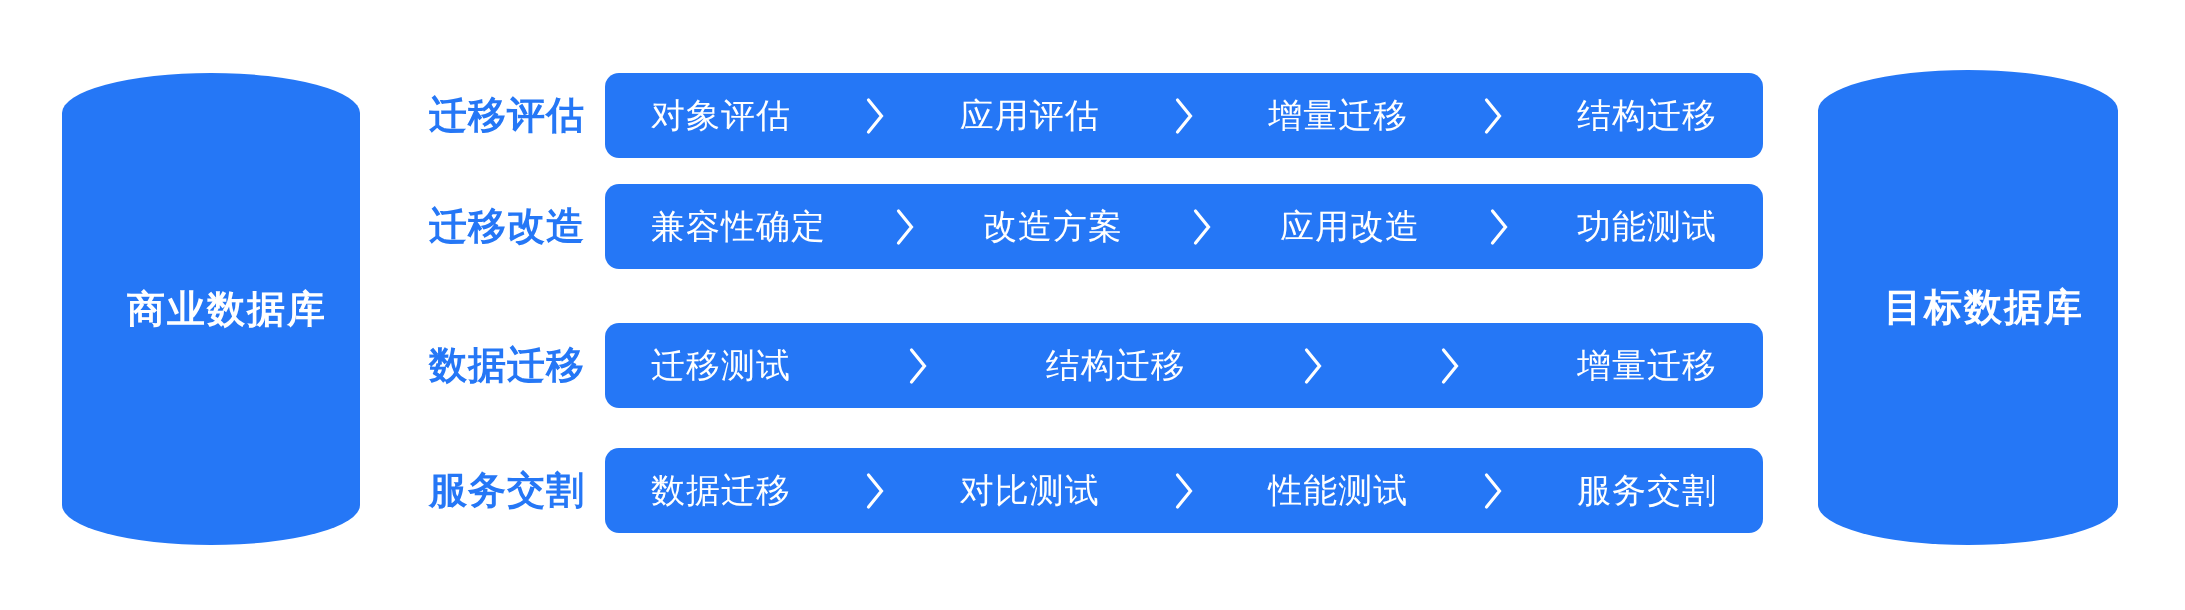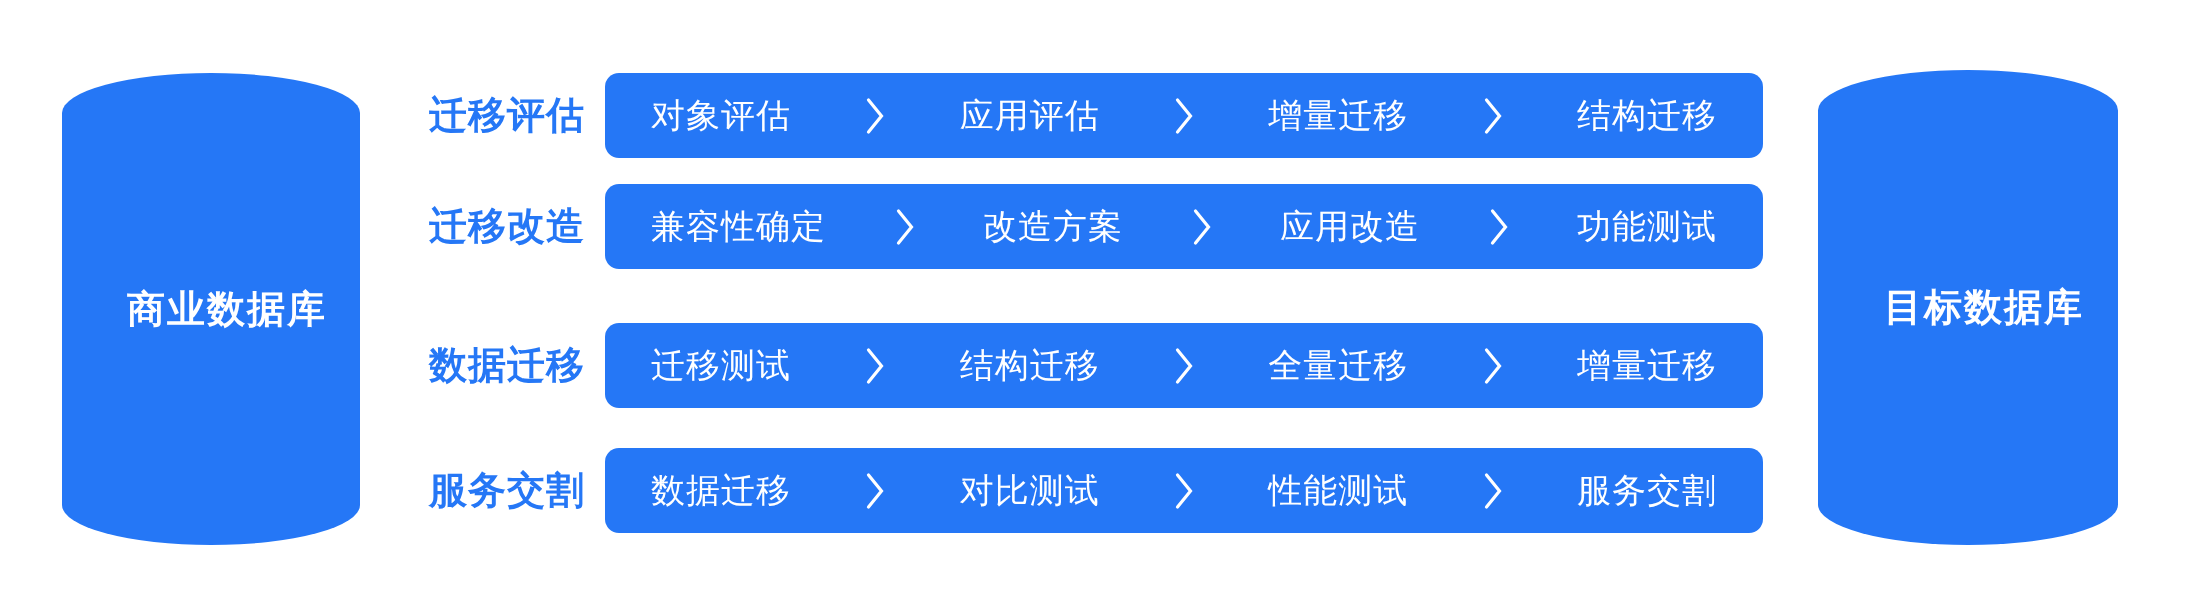--- a/index.html
+++ b/index.html
@@ -151,21 +151,20 @@
           <svg viewBox="0 0 18 40">
             <polyline points="2.5,4 15.5,20 2.5,36" fill="none" stroke="#ffffff" stroke-width="3.2" stroke-linecap="round" stroke-linejoin="miter"></polyline>
           </svg>
         </span>
       <span class="step">结构迁移</span>
       <span class="chev">
           <svg viewBox="0 0 18 40">
             <polyline points="2.5,4 15.5,20 2.5,36" fill="none" stroke="#ffffff" stroke-width="3.2" stroke-linecap="round" stroke-linejoin="miter"></polyline>
           </svg>
         </span>
-      <span class="step">全量迁移</span>
       <span class="chev">
           <svg viewBox="0 0 18 40">
             <polyline points="2.5,4 15.5,20 2.5,36" fill="none" stroke="#ffffff" stroke-width="3.2" stroke-linecap="round" stroke-linejoin="miter"></polyline>
           </svg>
         </span>
       <span class="step">增量迁移</span>
     </div>
   </div>
 
   <div class="phase-row">

